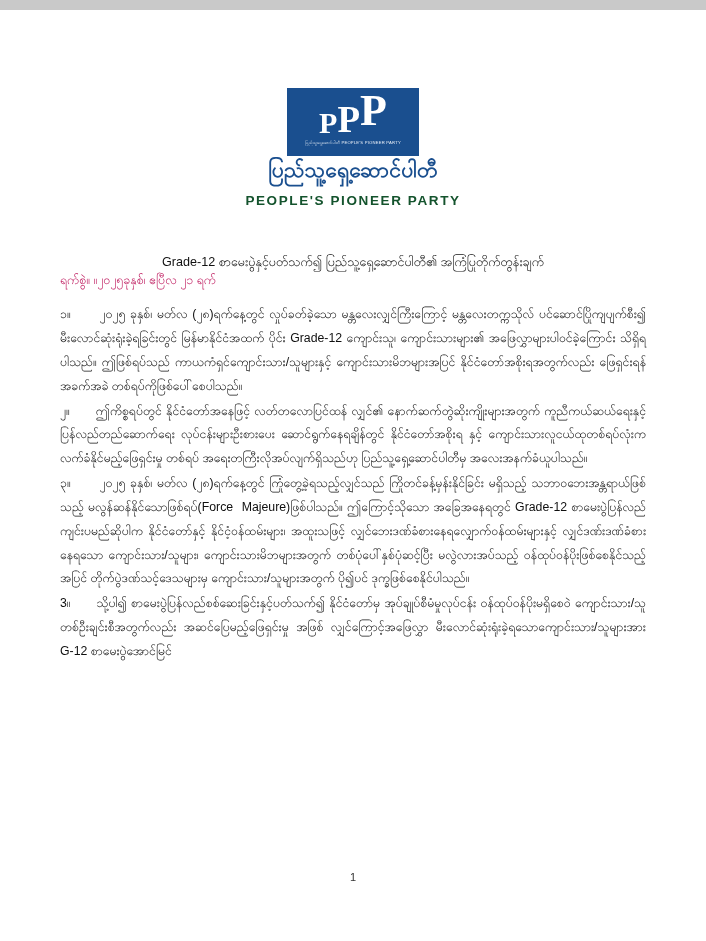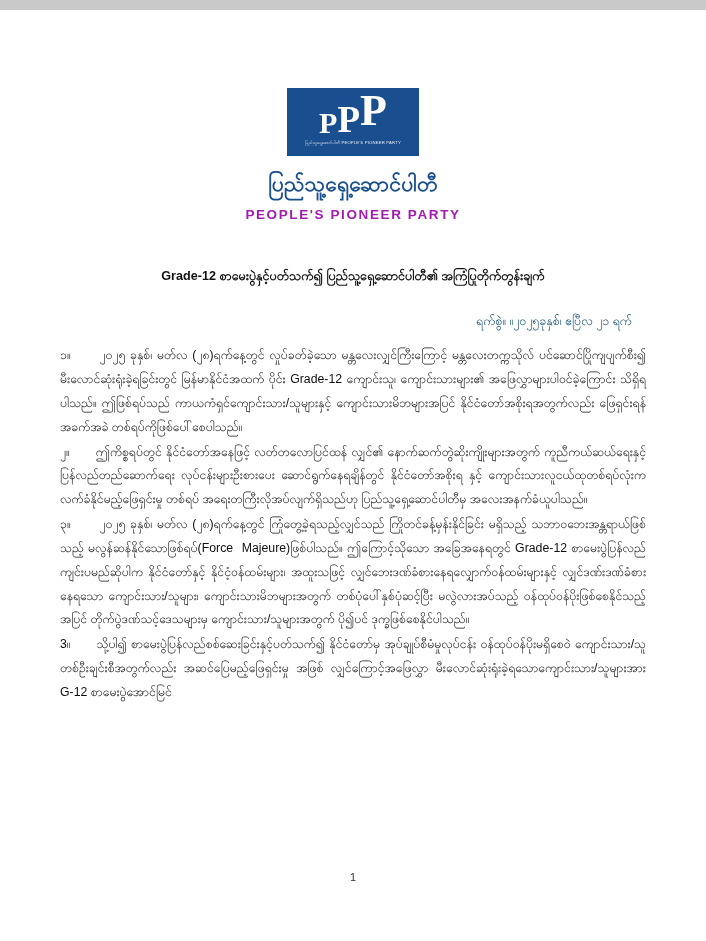--- a/index.html
+++ b/index.html
@@ -61,43 +61,40 @@
     font-size: 4.2px;
     letter-spacing: 0.2px;
     margin-top: 5px;
     text-align: center;
     line-height: 1.45;
   }
   .party-name-mm {
     color: #1a4f8f;
     font-size: 21px;
     font-weight: bold;
-    margin-top: 14px;
     letter-spacing: 0.3px;
   }
   .party-name-en {
-    color: #a21caf;
+    color: #14532d;
     font-size: 13.5px;
     font-weight: bold;
     letter-spacing: 1.6px;
     margin-top: 6px;
   }
   .doc-title {
     margin-top: 44px;
     text-align: center;
     font-size: 12.6px;
-    font-weight: bold;
+    font-weight: normal;
     color: #111;
     line-height: 1.6;
   }
   .doc-date {
-    margin-top: 27px;
-    text-align: right;
     font-size: 12.4px;
-    color: #0c4a6e;
+    color: #be185d;
     padding-right: 14px;
   }
   .body-text {
     margin-top: 13px;
     font-size: 12.3px;
     color: #0f0f0f;
     line-height: 1.94;
   }
   .para {
     text-align: justify;

